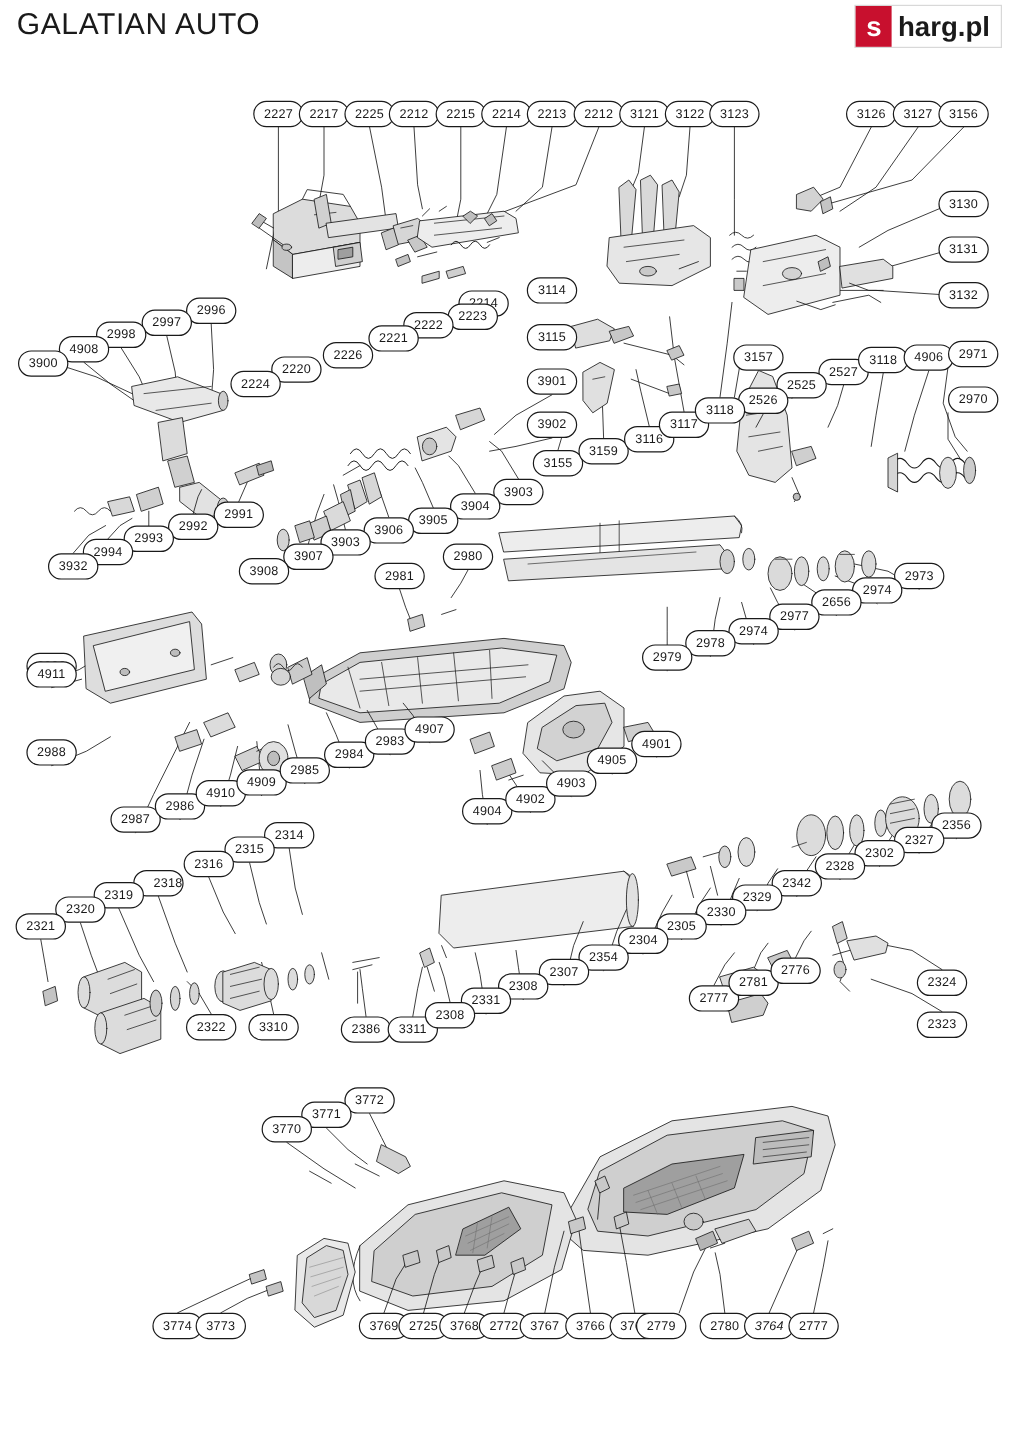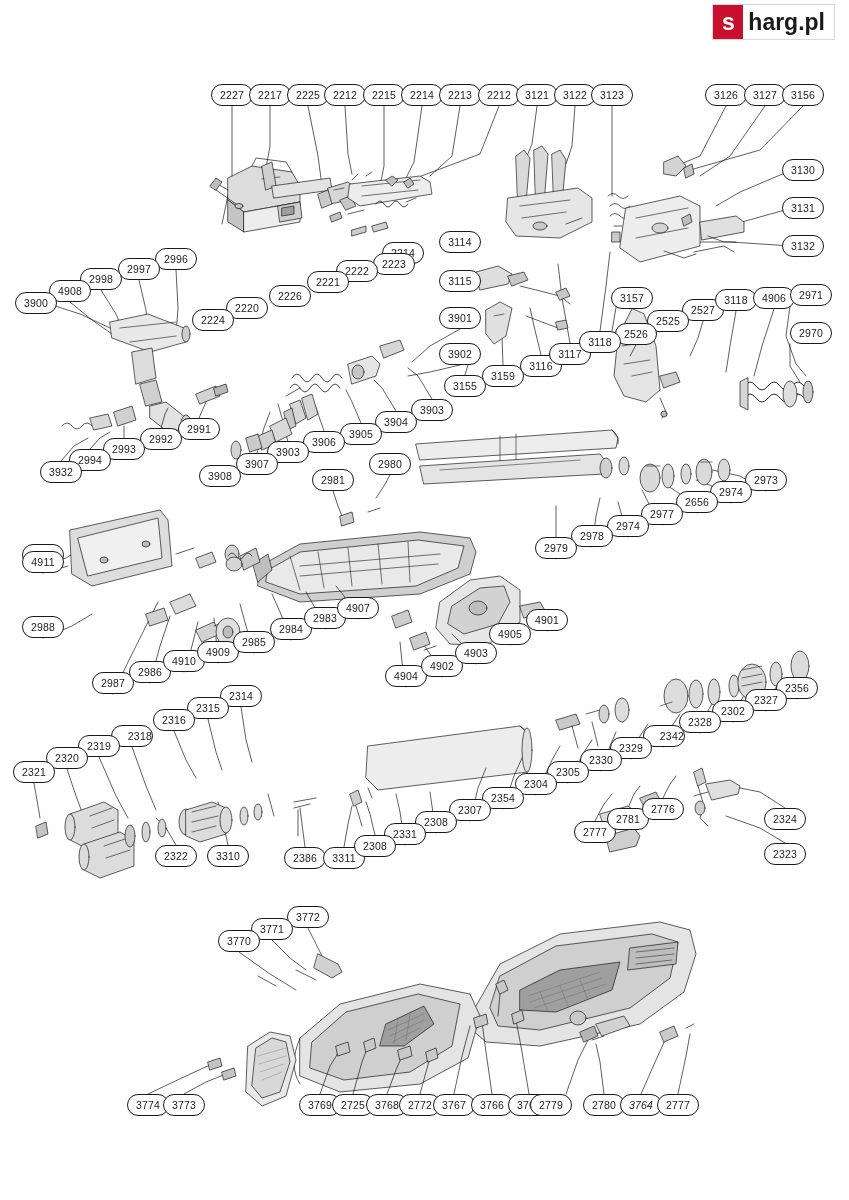--- a/index.html
+++ b/index.html
@@ -99,20 +99,21 @@
     box-sizing: border-box;
     z-index: 5;
   }
 </style>
 </head>
 <body>
 
 <div id="page">
 
   <div id="header">
+    <div id="title">GALATIAN AUTO</div>
     <div id="logo">
       <div id="logo-mark">s</div>
       <div id="logo-text">harg.pl</div>
     </div>
   </div>
 
   <div id="canvas">
     <svg id="artwork" viewBox="0 0 849 1154">
       <g fill="none" stroke="#1a1a1a" stroke-width="0.7" stroke-linejoin="round" stroke-linecap="round">
 
@@ -624,21 +625,21 @@
         <div class="callout" style="left: 358px; top: 562px;">4907</div>
         <div class="callout" style="left: 406px; top: 630px;">4904</div>
         <div class="callout" style="left: 442px; top: 620px;">4902</div>
         <div class="callout" style="left: 476px; top: 607px;">4903</div>
         <div class="callout" style="left: 510px; top: 588px;">4905</div>
         <div class="callout" style="left: 547px; top: 574px;">4901</div>
         <div class="callout" style="left: 797px; top: 642px;">2356</div>
         <div class="callout" style="left: 766px; top: 654px;">2327</div>
         <div class="callout" style="left: 733px; top: 665px;">2302</div>
         <div class="callout" style="left: 700px; top: 676px;">2328</div>
-        <div class="callout" style="left: 664px; top: 690px; text-align: right;">2342</div>
+        <div class="callout" style="left: 664px; top: 690px;">2342</div>
         <div class="callout" style="left: 631px; top: 702px;">2329</div>
         <div class="callout" style="left: 601px; top: 714px;">2330</div>
         <div class="callout" style="left: 568px; top: 726px;">2305</div>
         <div class="callout" style="left: 536px; top: 738px;">2304</div>
         <div class="callout" style="left: 503px; top: 752px;">2354</div>
         <div class="callout" style="left: 470px; top: 764px;">2307</div>
         <div class="callout" style="left: 436px; top: 776px;">2308</div>
         <div class="callout" style="left: 405px; top: 788px;">2331</div>
         <div class="callout" style="left: 241px; top: 650px;">2314</div>
         <div class="callout" style="left: 208px; top: 662px;">2315</div>

